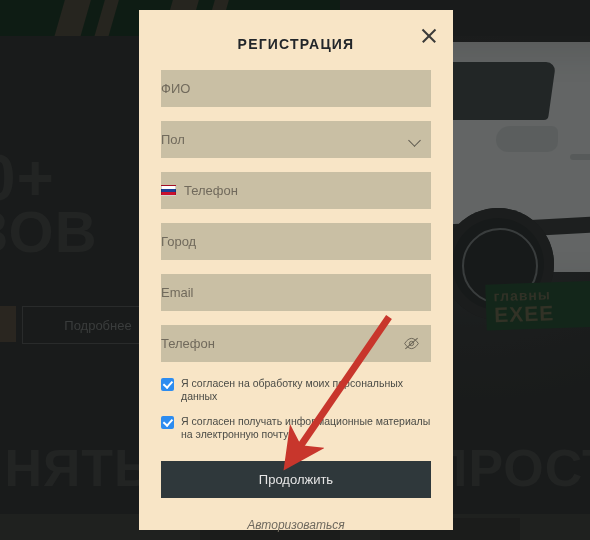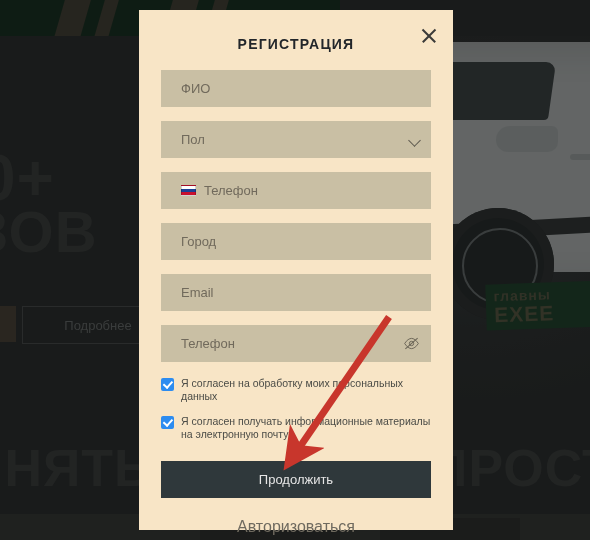--- a/index.html
+++ b/index.html
@@ -276,21 +276,21 @@
     color: #22262a;
   }
 
   .field {
     position: relative;
     margin-top: 14px;
     height: 37px;
     background: #c9bfa4;
     display: flex;
     align-items: center;
-    padding: 0 20px;
+    padding: 0 0;
     box-sizing: border-box;
     font-size: 13px;
     color: #716a5c;
     cursor: text;
   }
   .field.first { margin-top: 18px; }
   .field.select { cursor: pointer; }
 
   .chevron {
     position: absolute;
@@ -366,24 +366,25 @@
     font-size: 13px;
     font-family: "Liberation Sans", sans-serif;
     cursor: pointer;
     display: block;
   }
 
   .login-link {
     display: block;
     margin-top: 20px;
     text-align: center;
-    font-size: 16px;
+    font-size: 12px;
     color: #6f6a5f;
     text-decoration: none;
     cursor: pointer;
+    font-style: italic;
   }
 
   
   .annotation-arrow {
     position: absolute;
     left: 0; top: 0;
     width: 590px; height: 540px;
     pointer-events: none;
   }
 </style>

